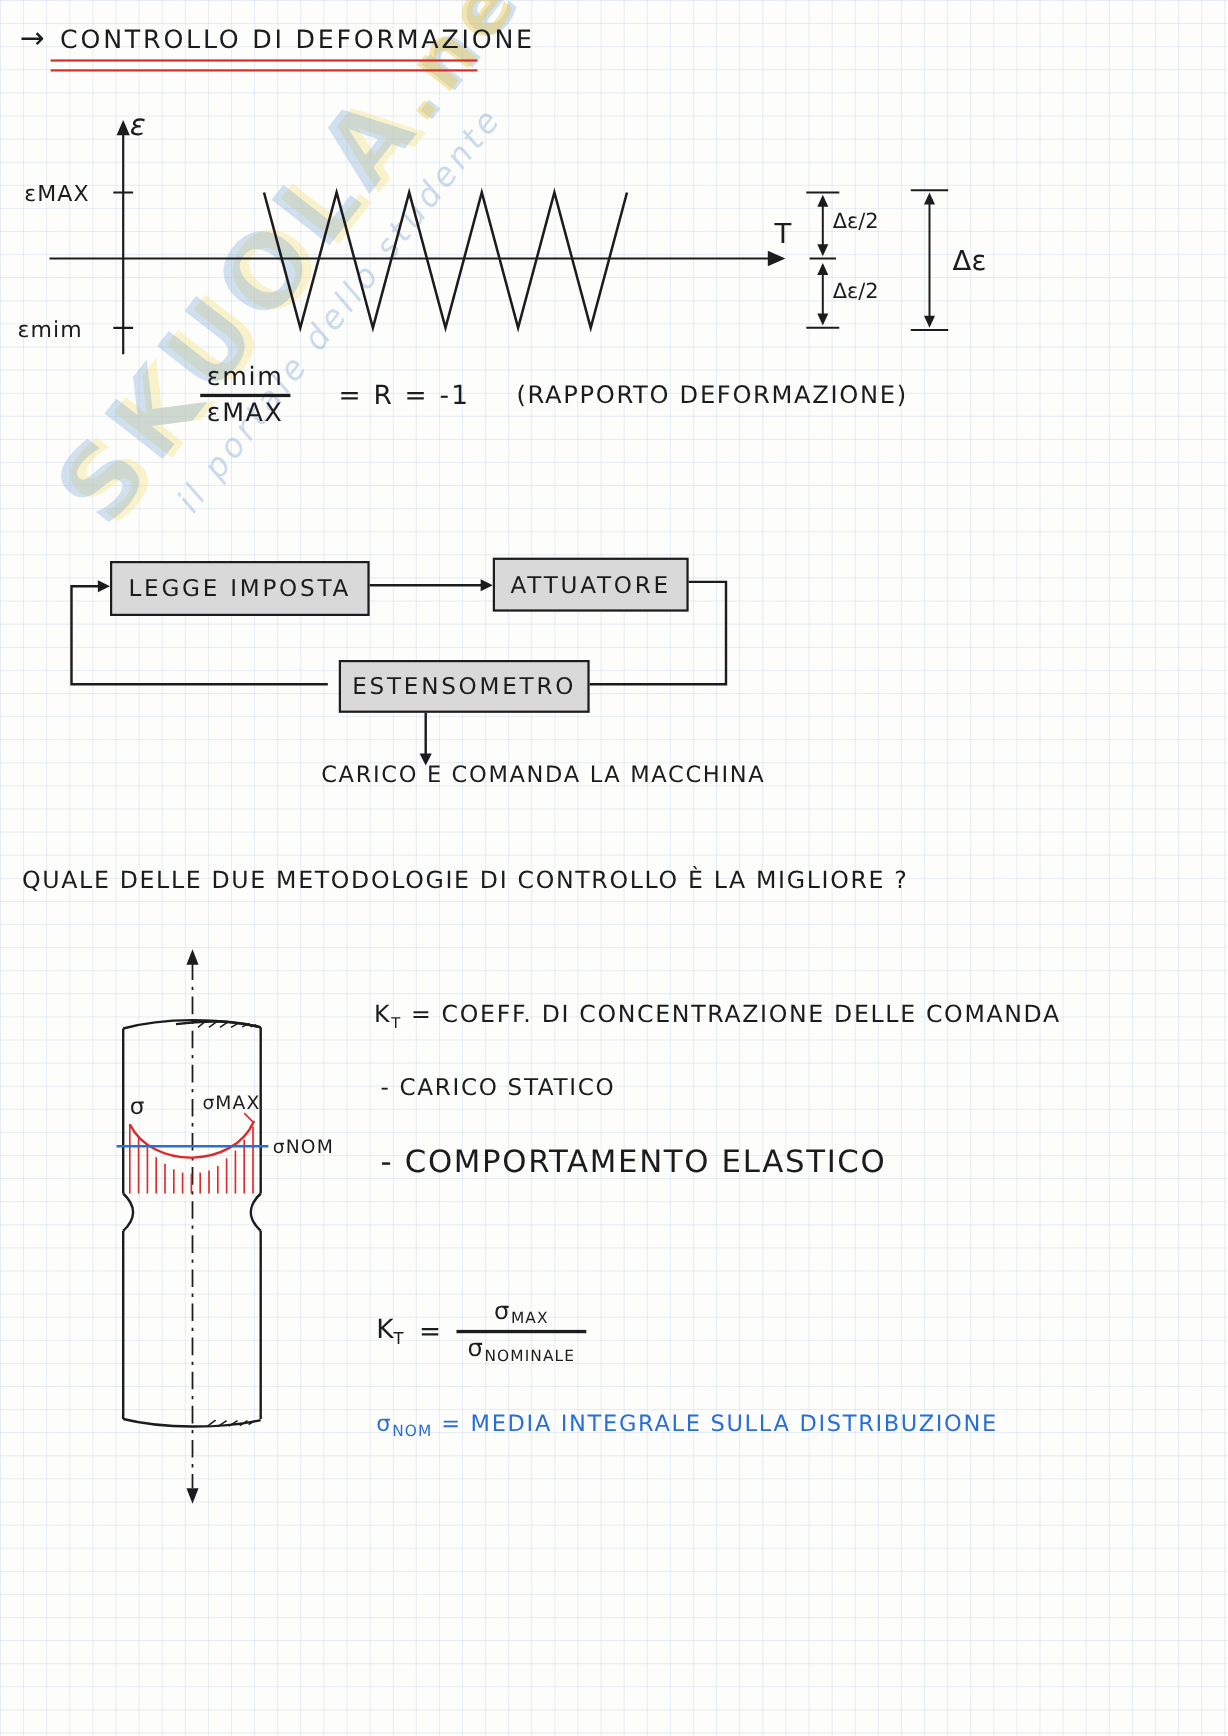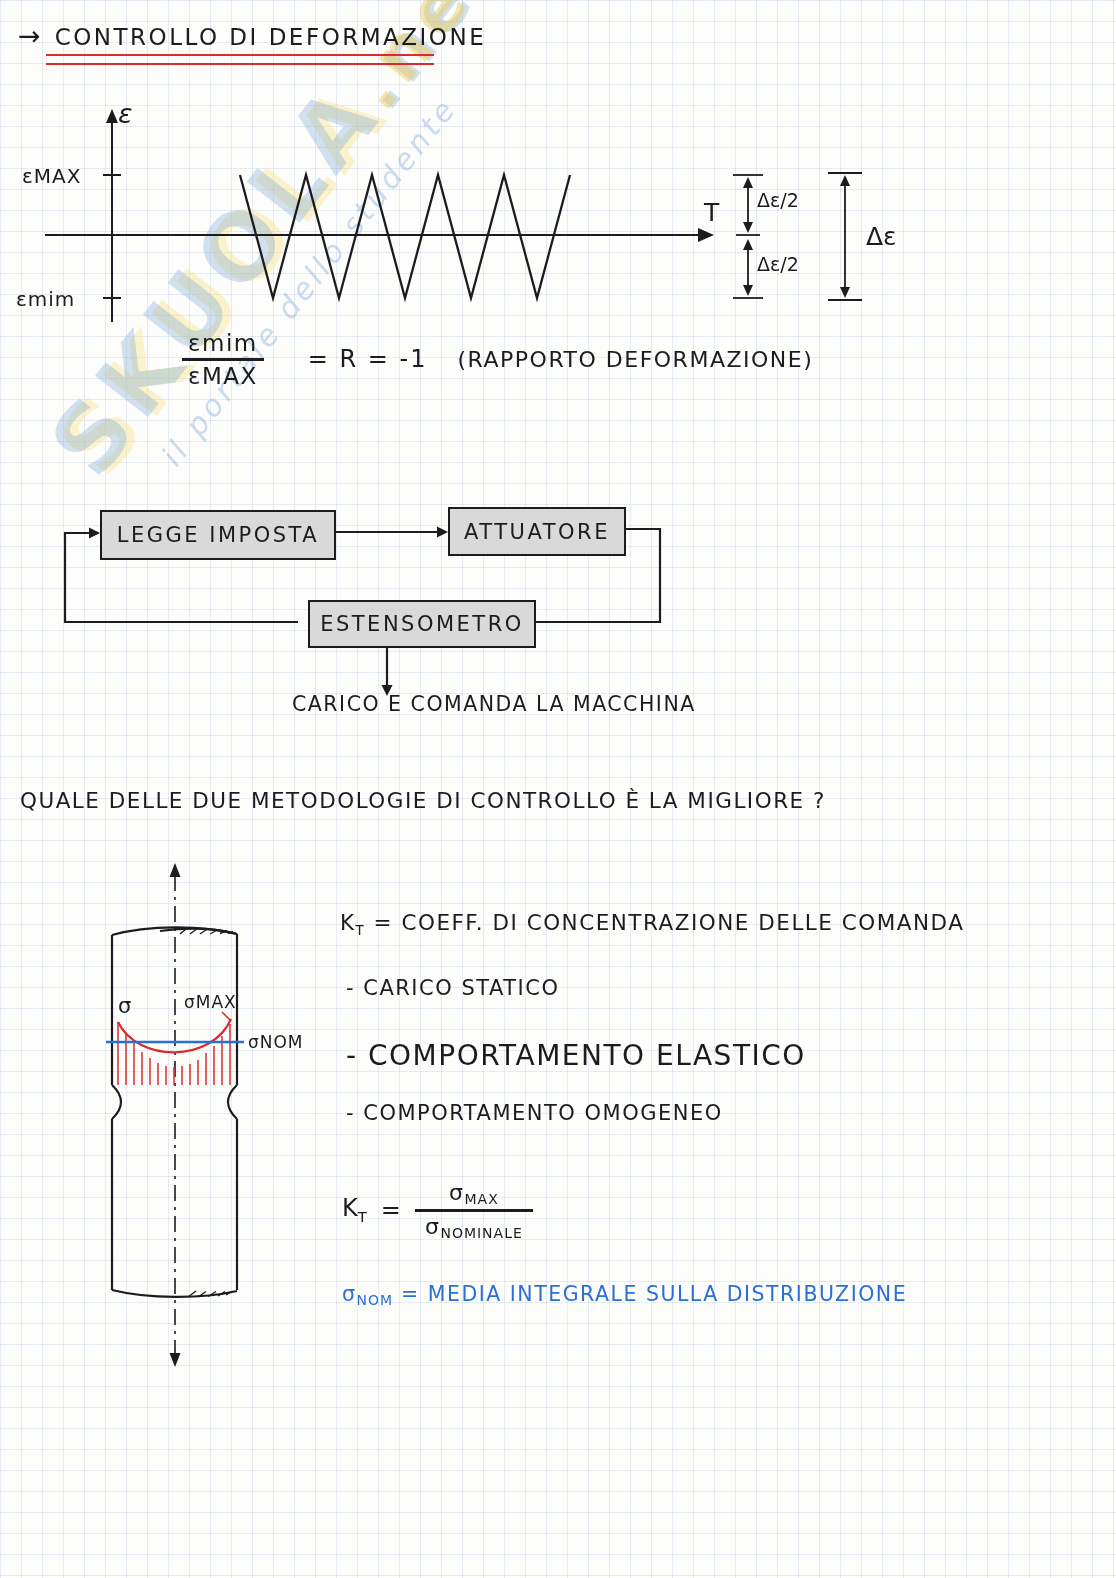--- a/index.html
+++ b/index.html
@@ -27,21 +27,21 @@
   .title-arrow{font-size:27px;}
   .title-text{font-size:23px;letter-spacing:2.5px;}
   .title-underline{position:absolute;left:46px;top:54px;width:388px;height:7px;border-top:2.5px solid #d92b2b;border-bottom:2px solid #d92b2b;}
 
   
   .ratio-row{left:182px;top:328px;display:flex;align-items:center;gap:20px;}
   .fraction{display:flex;flex-direction:column;align-items:center;}
   .fraction .num,.fraction .den{font-size:23px;letter-spacing:1.5px;padding:2px 6px;}
   .frac-bar{width:100%;height:2.5px;background:#1c1c1e;}
   .ratio-eq{font-size:24px;letter-spacing:2px;margin-left:24px;}
-  .ratio-note{font-size:22px;letter-spacing:1.5px;margin-left:10px;text-align:center;}
+  .ratio-note{font-size:22px;letter-spacing:1.5px;margin-left:22px;text-align:center;}
 
   
   .dbox{position:absolute;z-index:2;background:#d9d9d9;border:2.5px solid #1c1c1e;display:flex;align-items:center;justify-content:center;font-size:21px;letter-spacing:2.5px;}
   .box-legge{left:100px;top:510px;width:232px;height:46px;}
   .box-attuatore{left:448px;top:507px;width:174px;height:45px;}
   .box-estensometro{left:308px;top:600px;width:224px;height:44px;}
   .diagram-caption{left:292px;top:692px;font-size:20.5px;letter-spacing:1.5px;}
 
   
   .question{left:20px;top:788px;font-size:21.5px;letter-spacing:1.5px;width:900px;}
@@ -219,21 +219,20 @@
     <line x1="46" y1="187" x2="184" y2="187" stroke="#2a6fd6" stroke-width="2.4"></line>
     <text x="188" y="193" font-size="17" fill="#2a6fd6" letter-spacing="1">σNOM</text>
   </svg>
 
   <div class="layer kt-line">
     <span><span>K</span><sub>T</sub></span>
     <span>= COEFF. DI CONCENTRAZIONE DELLE COMANDA</span>
   </div>
   <div class="layer kt-b0">- CARICO STATICO</div>
   <div class="layer kt-b1">- COMPORTAMENTO ELASTICO</div>
-  <div class="layer kt-b2">- COMPORTAMENTO OMOGENEO</div>
 
   <div class="layer kt-formula">
     <span><span>K</span><sub>T</sub></span>
     <span>=</span>
     <div class="fraction">
       <span class="num"><span>σ</span><span class="sigma-sub">MAX</span></span>
       <span class="frac-bar"></span>
       <span class="den"><span>σ</span><span class="sigma-sub">NOMINALE</span></span>
     </div>
   </div>

